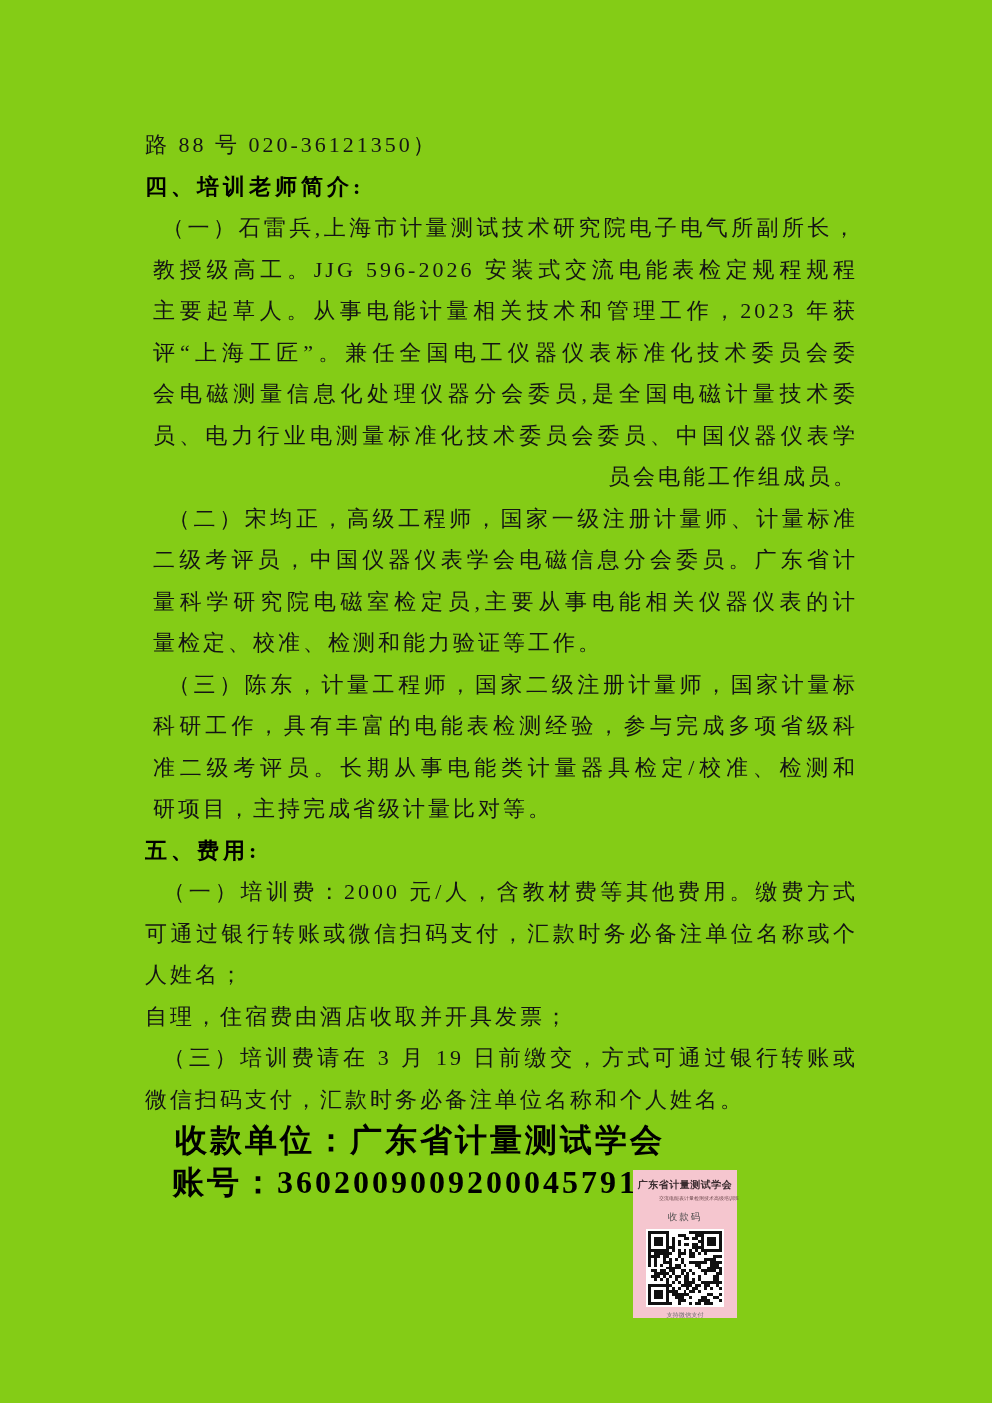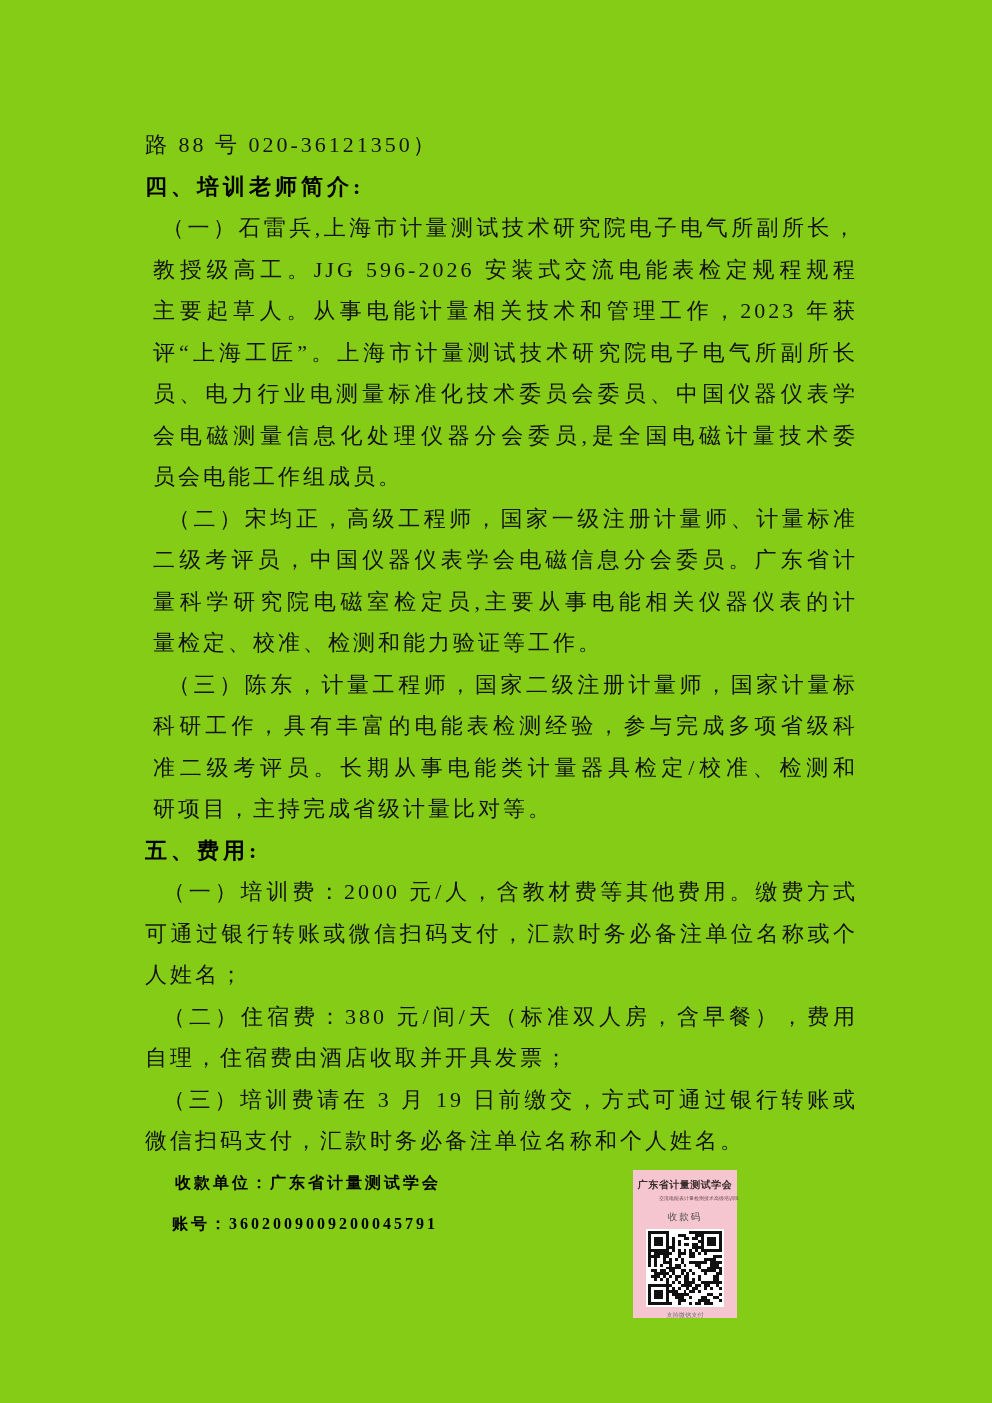--- a/index.html
+++ b/index.html
@@ -30,21 +30,21 @@
   }
   .style-heading {
     font-family: "Liberation Serif", "DejaVu Serif", serif;
     font-size: 22px;
     font-weight: bold;
     letter-spacing: 4px;
     color: #000;
   }
   .style-payee {
     font-family: "Liberation Serif", "DejaVu Serif", serif;
-    font-size: 16px;
+    font-size: 32px;
     font-weight: bold;
     letter-spacing: 3px;
     color: #000;
   }
   .align-justify {
     text-align: justify;
     text-align-last: justify;
     text-justify: inter-character;
   }
   .align-left {
@@ -109,37 +109,36 @@
 <body>
 
 <div class="page">
 
   <div class="doc" id="doc">
       <div class="line style-body align-left" style="padding-left: 0px;">路 88 号 020-36121350）</div>
       <div class="line style-heading align-left" style="padding-left: 0px;">四、培训老师简介:</div>
       <div class="line style-body align-justify" style="padding-left: 17px;">（一）石雷兵,上海市计量测试技术研究院电子电气所副所长，</div>
       <div class="line style-body align-justify" style="padding-left: 8px;">教授级高工。JJG 596-2026 安装式交流电能表检定规程规程</div>
       <div class="line style-body align-justify" style="padding-left: 8px;">主要起草人。从事电能计量相关技术和管理工作，2023 年获</div>
-      <div class="line style-body align-justify" style="padding-left: 8px;">评“上海工匠”。上海市计量测试技术研究院电子电气所副所长</div>
+      <div class="line style-body align-justify" style="padding-left: 8px;">评“上海工匠”。兼任全国电工仪器仪表标准化技术委员会委</div>
+      <div class="line style-body align-justify" style="padding-left: 8px;">会电磁测量信息化处理仪器分会委员,是全国电磁计量技术委</div>
       <div class="line style-body align-justify" style="padding-left: 8px;">员、电力行业电测量标准化技术委员会委员、中国仪器仪表学</div>
-      <div class="line style-body align-justify" style="padding-left: 8px;">会电磁测量信息化处理仪器分会委员,是全国电磁计量技术委</div>
-      <div class="line style-body align-left" style="padding-left: 8px;">员会电能工作组成员。</div>
+      <div class="line style-body align-left" style="padding-left: 8px; text-align: right;">员会电能工作组成员。</div>
       <div class="line style-body align-justify" style="padding-left: 23px;">（二）宋均正，高级工程师，国家一级注册计量师、计量标准</div>
       <div class="line style-body align-justify" style="padding-left: 8px;">二级考评员，中国仪器仪表学会电磁信息分会委员。广东省计</div>
       <div class="line style-body align-justify" style="padding-left: 8px;">量科学研究院电磁室检定员,主要从事电能相关仪器仪表的计</div>
       <div class="line style-body align-left" style="padding-left: 8px;">量检定、校准、检测和能力验证等工作。</div>
       <div class="line style-body align-justify" style="padding-left: 23px;">（三）陈东，计量工程师，国家二级注册计量师，国家计量标</div>
       <div class="line style-body align-justify" style="padding-left: 8px;">科研工作，具有丰富的电能表检测经验，参与完成多项省级科</div>
       <div class="line style-body align-justify" style="padding-left: 8px;">准二级考评员。长期从事电能类计量器具检定/校准、检测和</div>
       <div class="line style-body align-left" style="padding-left: 8px;">研项目，主持完成省级计量比对等。</div>
       <div class="line style-heading align-left" style="padding-left: 0px;">五、费用:</div>
       <div class="line style-body align-justify" style="padding-left: 18px;">（一）培训费：2000 元/人，含教材费等其他费用。缴费方式</div>
       <div class="line style-body align-justify" style="padding-left: 0px;">可通过银行转账或微信扫码支付，汇款时务必备注单位名称或个</div>
       <div class="line style-body align-left" style="padding-left: 0px;">人姓名；</div>
-      <div class="line style-body align-justify" style="padding-left: 18px;">（二）住宿费：380 元/间/天（标准双人房，含早餐），费用</div>
       <div class="line style-body align-left" style="padding-left: 0px;">自理，住宿费由酒店收取并开具发票；</div>
       <div class="line style-body align-justify" style="padding-left: 18px;">（三）培训费请在 3 月 19 日前缴交，方式可通过银行转账或</div>
       <div class="line style-body align-left" style="padding-left: 0px;">微信扫码支付，汇款时务必备注单位名称和个人姓名。</div>
       <div class="line style-payee align-left" style="padding-left: 30px;">收款单位：广东省计量测试学会</div>
       <div class="line style-payee align-left" style="padding-left: 27px;">账号：3602009009200045791</div>
     </div>
 
   <div class="qr-card">
     <div class="qr-title">广东省计量测试学会</div>
     <div class="qr-subtitle">交流电能表计量检测技术高级培训班</div>

